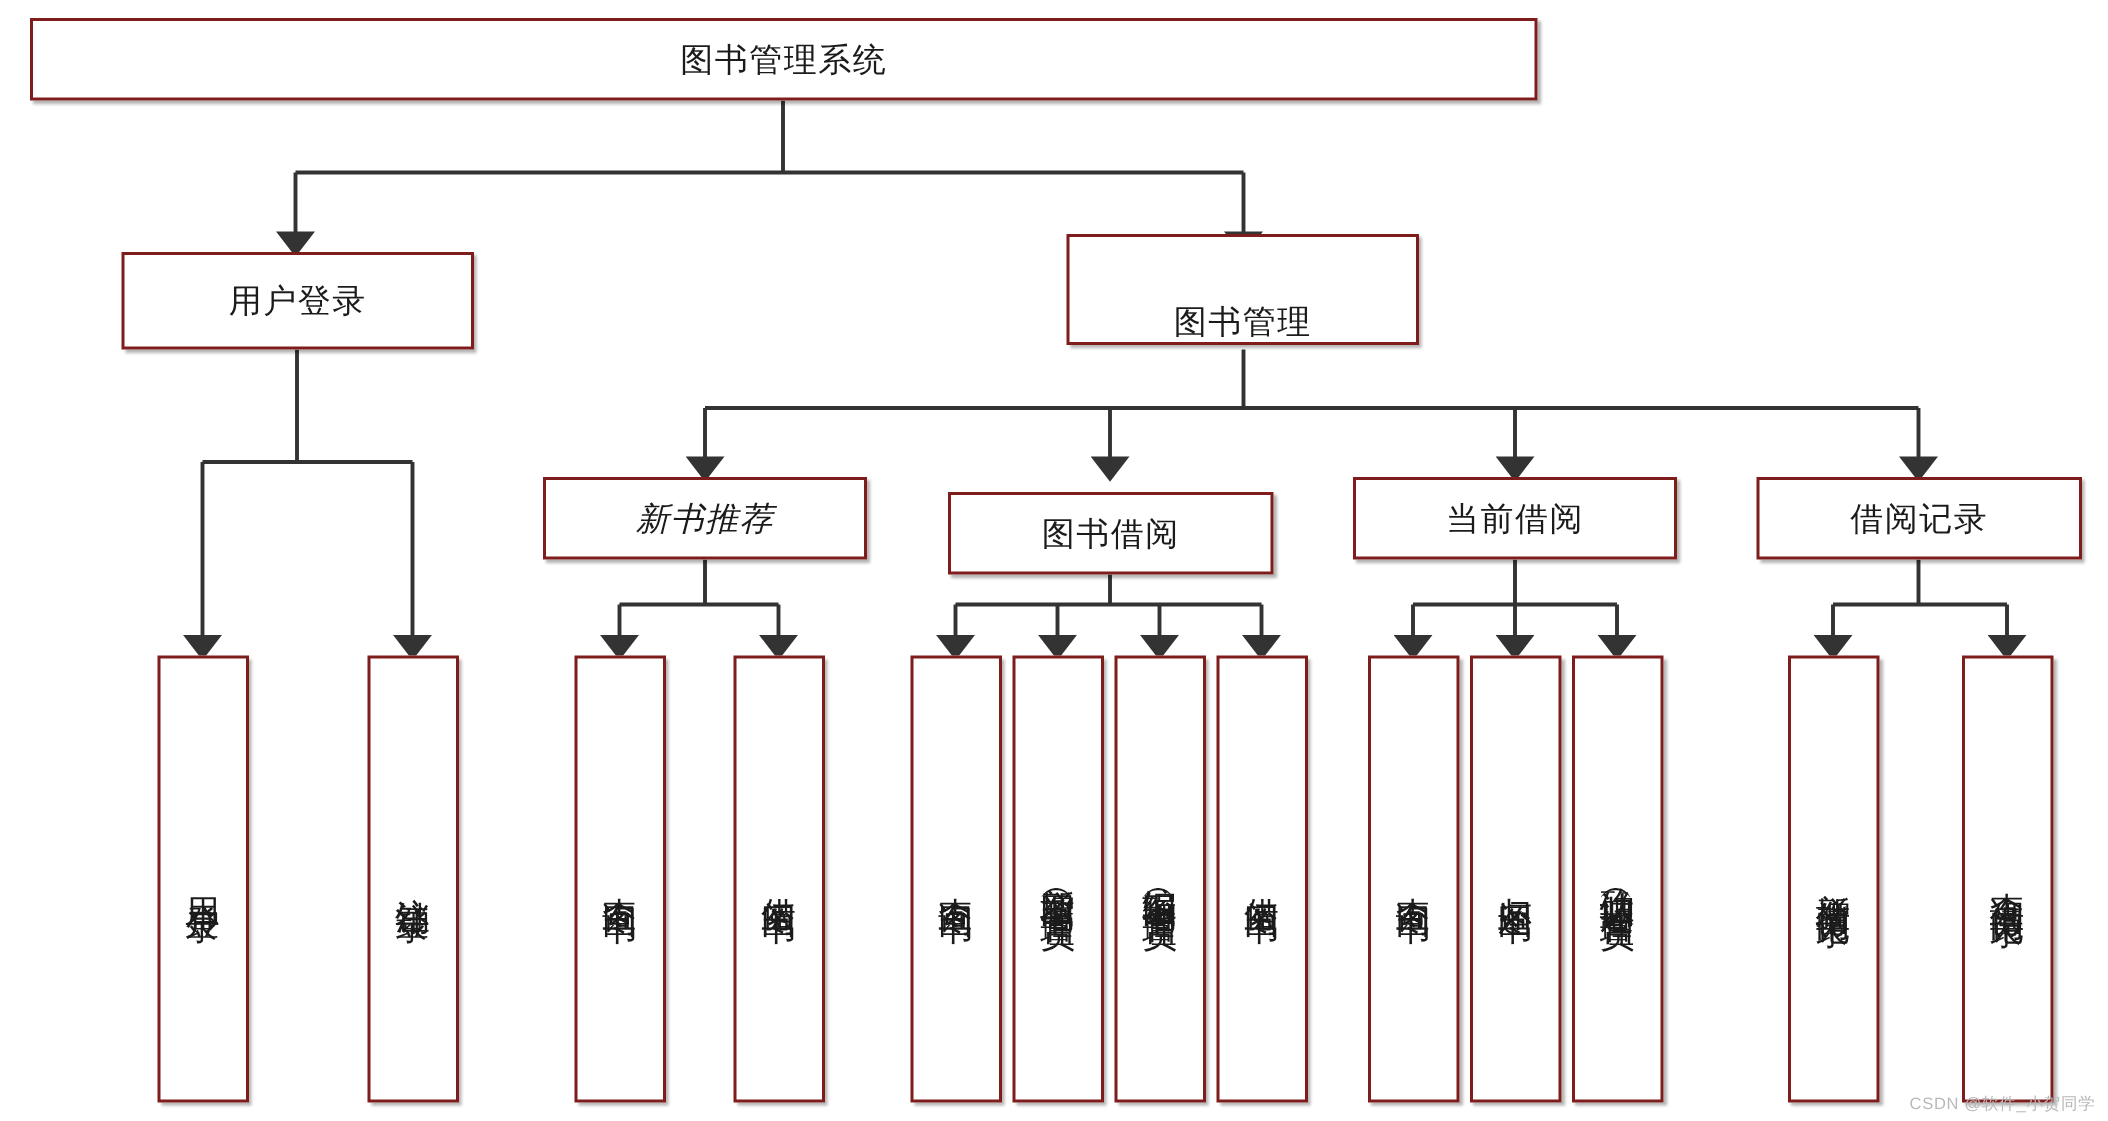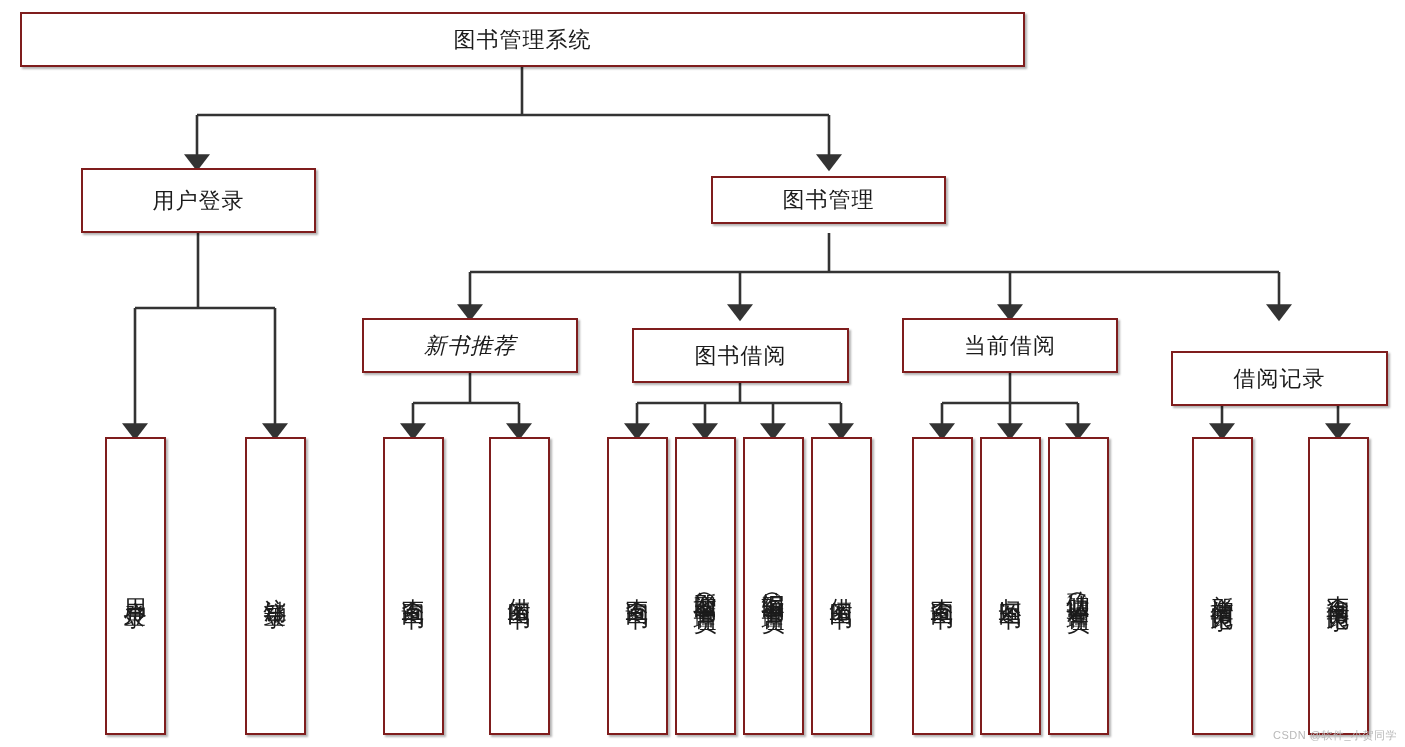--- a/index.html
+++ b/index.html
@@ -118,34 +118,34 @@
     </g>
   </svg>
 
   <div class="node horiz" style="left:20px; top:12px; width:1005px; height:55px;">
     <span class="lbl">图书管理系统</span>
   </div>
 
   <div class="node horiz" style="left:81px; top:168px; width:235px; height:65px;">
     <span class="lbl">用户登录</span>
   </div>
-  <div class="node horiz" style="left:711px; top:176px; width:235px; height:48px;">
+  <div class="node horiz" style="left:711px; top:156px; width:235px; height:74px;align-items:flex-end;">
     <span class="lbl">图书管理</span>
   </div>
 
   <div class="node horiz" style="left:362px; top:318px; width:216px; height:55px;font-style:italic;">
     <span class="lbl">新书推荐</span>
   </div>
   <div class="node horiz" style="left:632px; top:318px; width:217px; height:55px;margin-top:10px;">
     <span class="lbl">图书借阅</span>
   </div>
   <div class="node horiz" style="left:902px; top:318px; width:216px; height:55px;">
     <span class="lbl">当前借阅</span>
   </div>
-  <div class="node horiz" style="left:1171px; top:318px; width:217px; height:55px;margin-top:33px;">
+  <div class="node horiz" style="left:1171px; top:318px; width:217px; height:55px;">
     <span class="lbl">借阅记录</span>
   </div>
 
   <div class="node vert" style="left:105px; top:437px; width:61px; height:298px;">
     <span class="lbl">用户登录</span>
   </div>
   <div class="node vert" style="left:245px; top:437px; width:61px; height:298px;">
     <span class="lbl">注销登录</span>
   </div>
 

